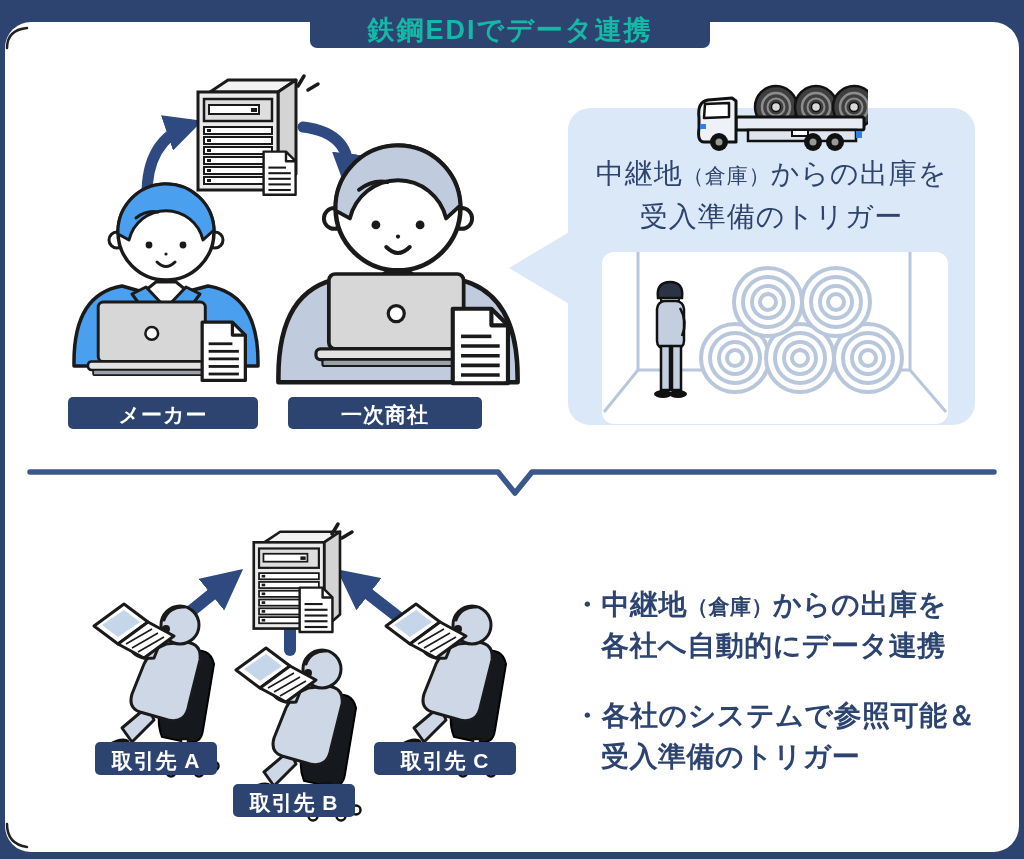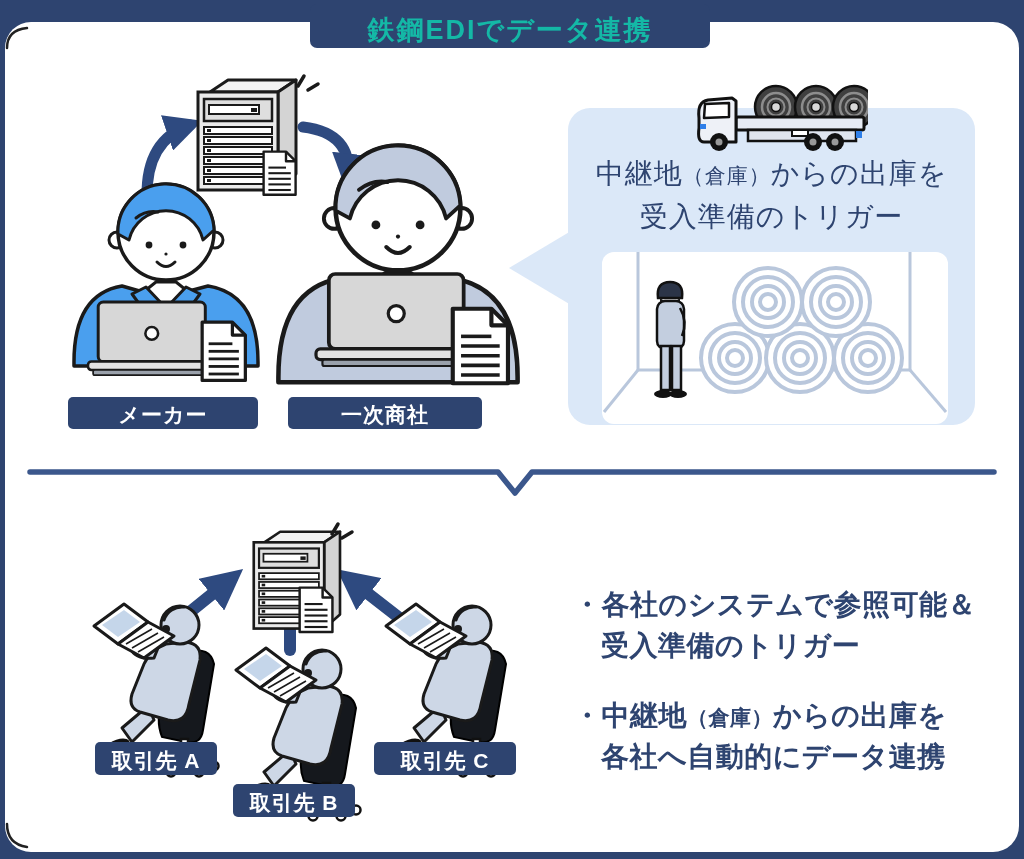--- a/index.html
+++ b/index.html
@@ -308,22 +308,22 @@
   </div>
   <div class="tag" style="left:95px;top:742px;width:122px;height:33px">
     <span>取引先 A</span>
   </div>
   <div class="tag" style="left:374px;top:742px;width:142px;height:33px">
     <span>取引先 C</span>
   </div>
 
   <div id="bullets">
     <div class="bullet">
+      <div><span>・中継地</span><span class="small-paren">（倉庫）</span><span>からの出庫を</span></div>
+      <div class="b-indent"><span>各社へ自動的にデータ連携</span></div>
+    </div>
+    <div class="bullet">
       <div><span>・各社のシステムで参照可能＆</span></div>
       <div class="b-indent"><span>受入準備のトリガー</span></div>
     </div>
-    <div class="bullet">
-      <div><span>・中継地</span><span class="small-paren">（倉庫）</span><span>からの出庫を</span></div>
-      <div class="b-indent"><span>各社へ自動的にデータ連携</span></div>
-    </div>
   </div>
 
 </div>
 
 </body></html>

